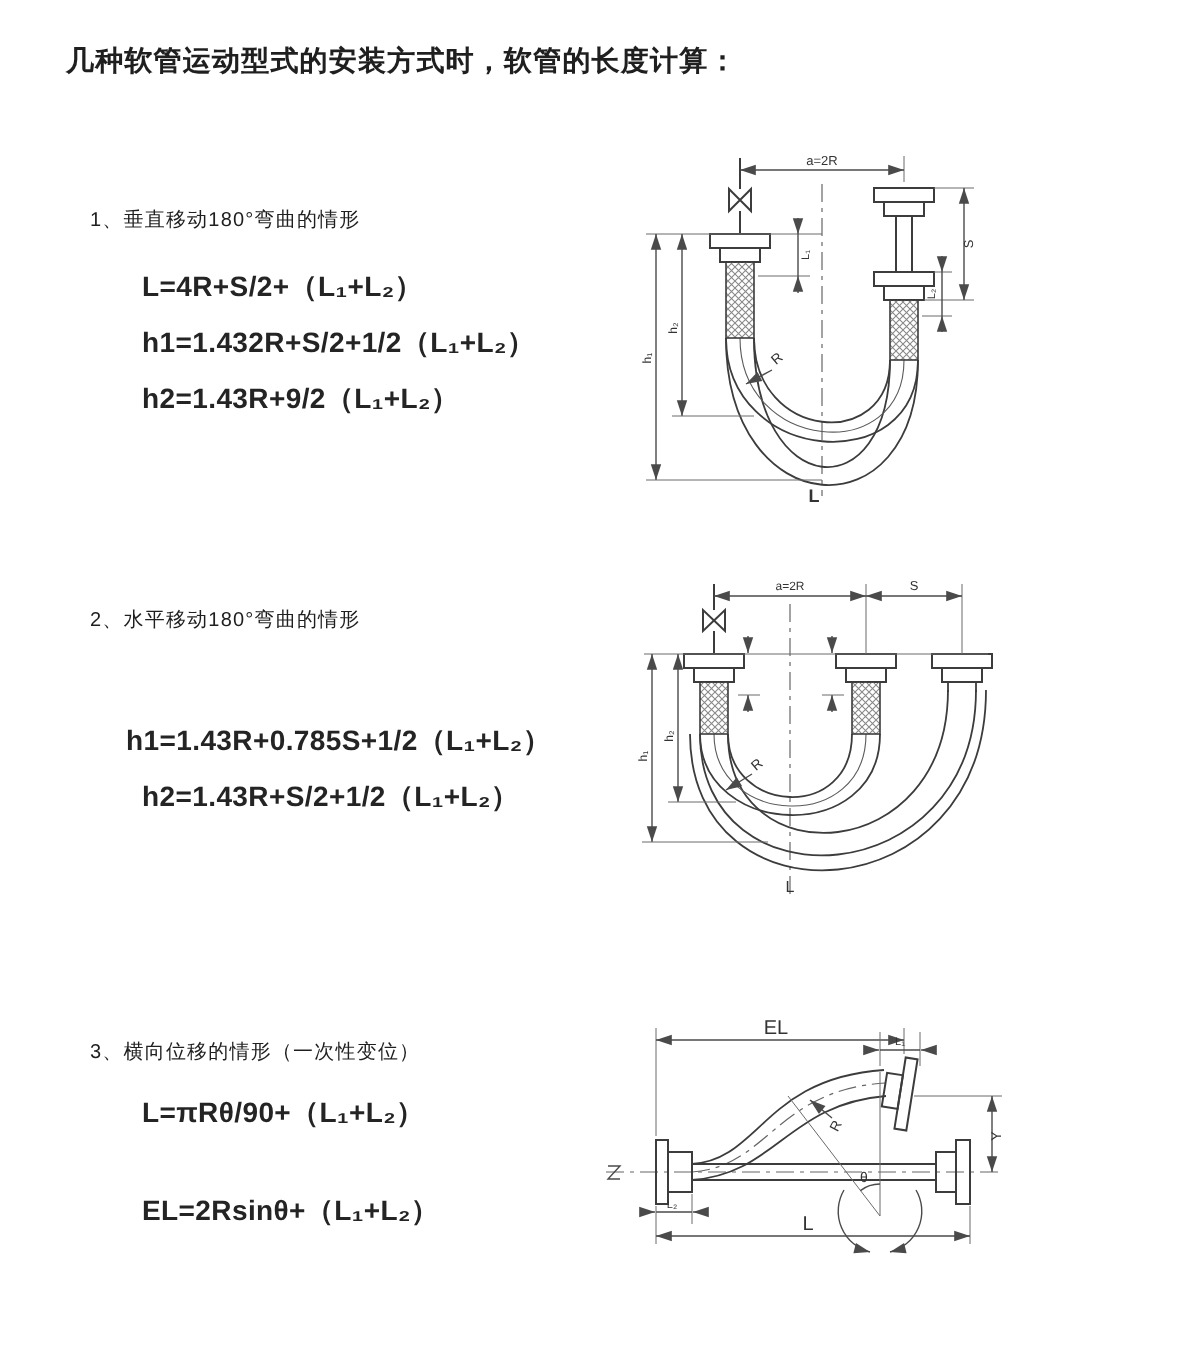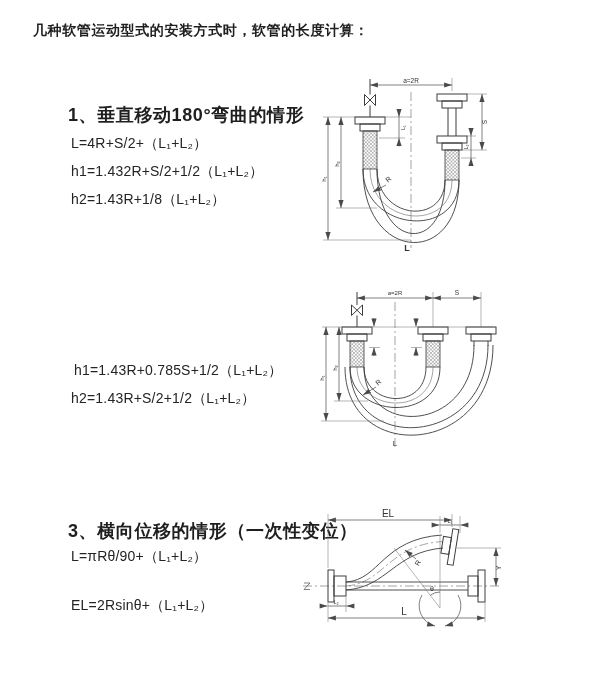--- a/index.html
+++ b/index.html
@@ -5,26 +5,25 @@
   html,body{margin:0;padding:0;background:#ffffff;}
   .page{
     position:relative;width:600px;height:675px;background:#ffffff;
     font-family:"Liberation Sans",sans-serif;color:#1f1f1f;overflow:hidden;
   }
   .title{
     position:absolute;left:33px;top:22px;font-size:14px;font-weight:700;
     letter-spacing:0.6px;white-space:nowrap;
   }
   .sec-heading{
-    position:absolute;font-size:18px;font-weight:700;letter-spacing:0.6px;
+    position:absolute;font-size:10px;font-weight:400;letter-spacing:0.6px;
     white-space:nowrap;
-    margin-left:23px;
   }
   .formula{
-    position:absolute;font-size:14px;font-weight:400;letter-spacing:0.2px;
+    position:absolute;font-size:14px;font-weight:700;letter-spacing:0.2px;
     color:#242424;white-space:nowrap;
   }
   svg.diagram{position:absolute;overflow:visible;}
   svg.diagram text{
     font-family:"Liberation Sans",sans-serif;fill:#333333;
   }
   .ln{stroke:#3c3c3c;stroke-width:1;fill:none;}
   .hose{stroke:#3c3c3c;stroke-width:0.9;fill:none;}
   .hosemid{stroke:#5a5a5a;stroke-width:0.55;fill:none;}
   .dim{stroke:#4a4a4a;stroke-width:0.7;fill:none;}
@@ -35,21 +34,21 @@
 </head>
 <body>
 
 <div class="page">
 
   <div class="title">几种软管运动型式的安装方式时，软管的长度计算：</div>
 
   <div class="sec-heading" style="left:45px;top:103px">1、垂直移动180°弯曲的情形</div>
   <div class="formula" style="left:71px;top:135px">L=4R+S/2+（L₁+L₂）</div>
   <div class="formula" style="left:71px;top:163px">h1=1.432R+S/2+1/2（L₁+L₂）</div>
-  <div class="formula" style="left:71px;top:191px">h2=1.43R+1/8（L₁+L₂）</div>
+  <div class="formula" style="left:71px;top:191px">h2=1.43R+9/2（L₁+L₂）</div>
 
   <svg class="diagram" style="left:315px;top:74px" width="195" height="182" viewBox="0 0 195 182">
     <defs>
       <pattern id="braidp" patternUnits="userSpaceOnUse" width="3.5" height="3.5">
         <path d="M0,0 L3.5,3.5 M3.5,0 L0,3.5" stroke="#888888" stroke-width="0.55"></path>
       </pattern>
       <marker id="mA" markerUnits="userSpaceOnUse" markerWidth="9" markerHeight="7" refX="8.2" refY="3" orient="auto">
         <path d="M0.3,0.4 L8.2,3 L0.3,5.6 Z" fill="#4a4a4a"></path>
       </marker>
       <marker id="mB" markerUnits="userSpaceOnUse" markerWidth="9" markerHeight="7" refX="0.6" refY="3" orient="auto">
@@ -121,21 +120,22 @@
       <line class="dim" x1="156" y1="92" x2="156" y2="84" marker-end="url(#mA)"></line>
       <text x="152.5" y="73" font-size="5.5" text-anchor="middle" transform="rotate(-90 152.5 73)">L₂</text>
 
       <line class="dim" x1="71" y1="111" x2="58" y2="118" marker-end="url(#mA)"></line>
       <text x="75" y="107" font-size="7" text-anchor="middle" transform="rotate(-40 75 107)">R</text>
 
       <text x="92" y="177" font-size="9" font-weight="bold" text-anchor="middle">L</text>
     </g>
   </svg>
 
-  <div class="formula" style="left:74px;top:362px">h1=1.43R+0.785S+1/2（L₁+L₂）</div>
+  <div class="sec-heading" style="left:45px;top:303px">2、水平移动180°弯曲的情形</div>
+  <div class="formula" style="left:63px;top:362px">h1=1.43R+0.785S+1/2（L₁+L₂）</div>
   <div class="formula" style="left:71px;top:390px">h2=1.43R+S/2+1/2（L₁+L₂）</div>
 
   <svg class="diagram" style="left:312px;top:283px" width="200" height="172" viewBox="0 0 200 172">
 
     <g>
       <line class="cl" x1="83" y1="19" x2="83" y2="166"></line>
     </g>
 
     <g>
       <path class="hose" d="M33,84 C33,182 181,174 181,62"></path>

